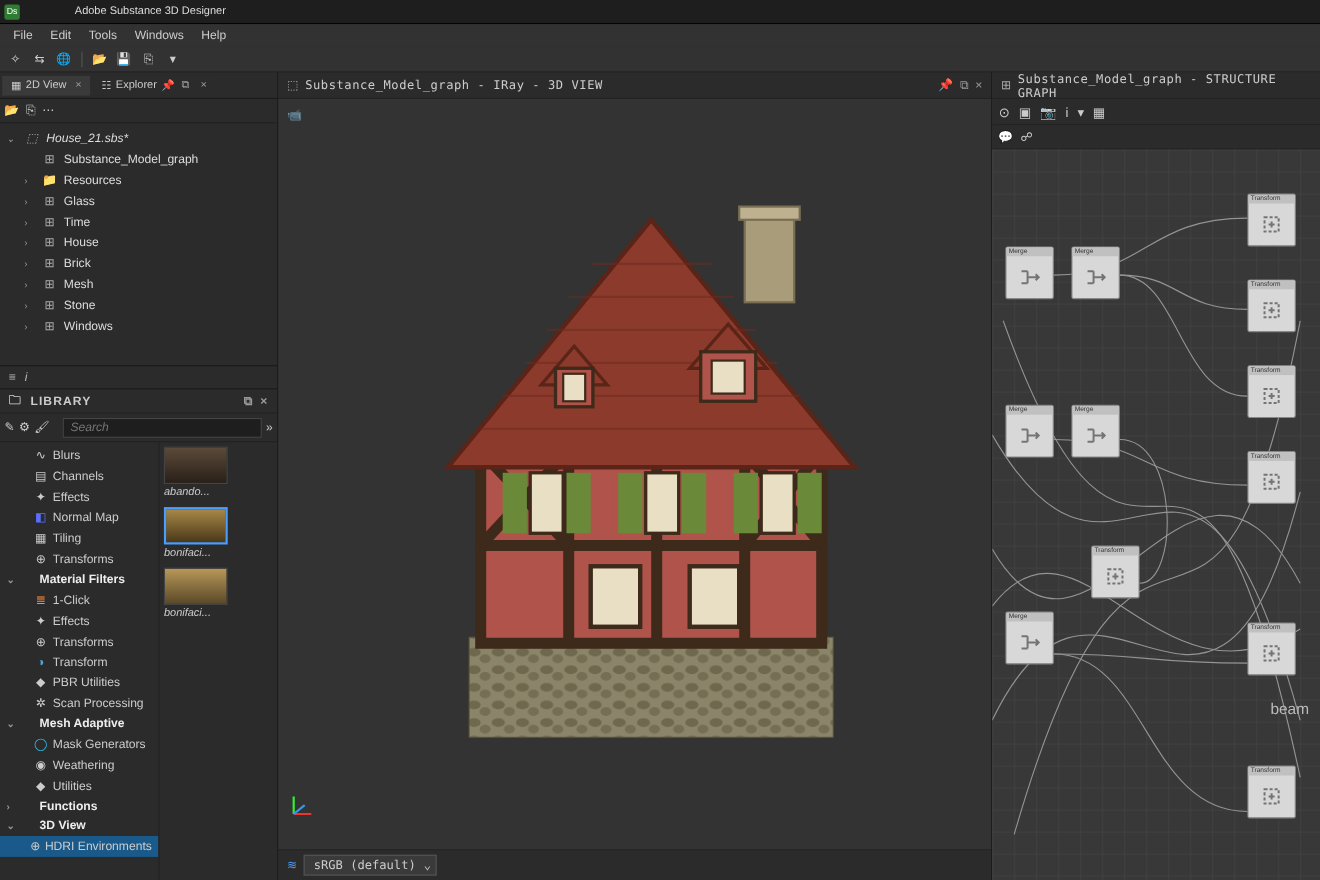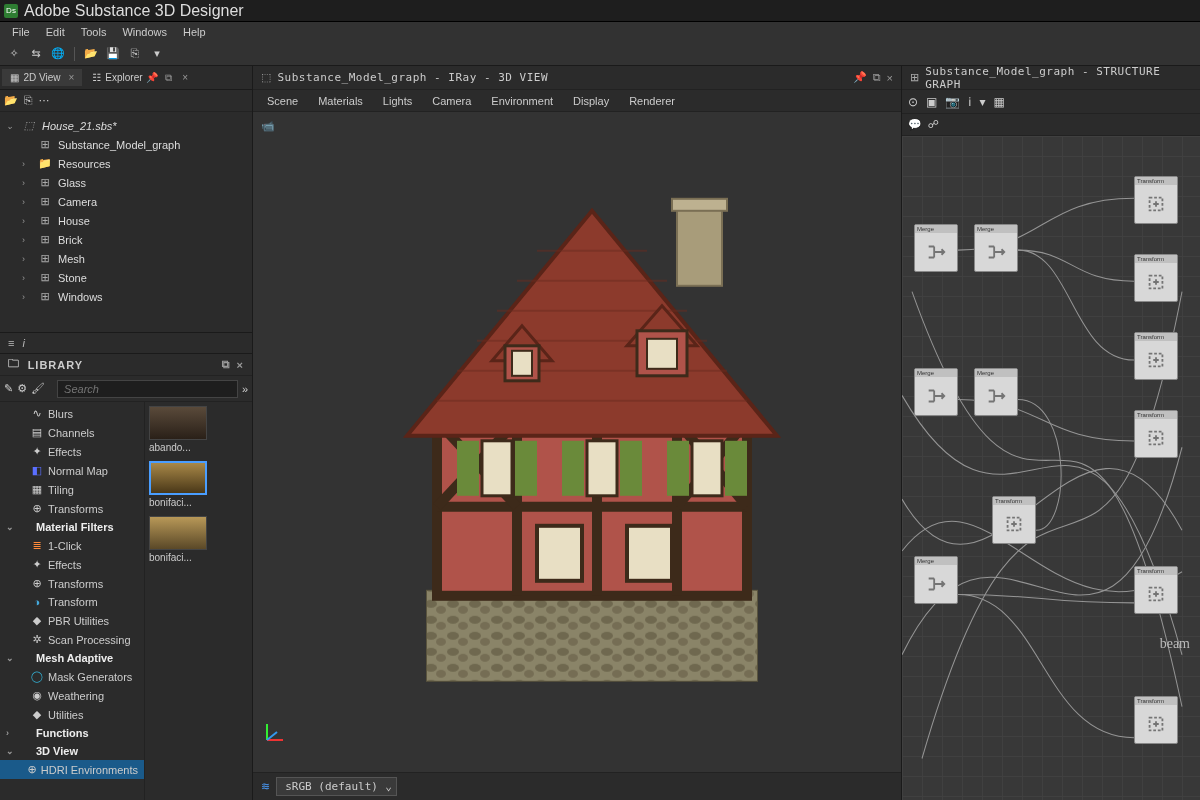--- a/index.html
+++ b/index.html
@@ -1,19 +1,19 @@
 <!DOCTYPE html>
 <html><head>
 <meta charset="utf-8">
 <style>
 * { margin: 0; padding: 0; box-sizing: border-box; font-family: "Segoe UI", Tahoma, sans-serif; }
 body { background: #2b2b2b; color: #ccc; font-size: 11px; width: 1200px; height: 800px; overflow: hidden; }
 .titlebar { background: #1e1e1e; height: 22px; display: flex; align-items: center; padding: 0 4px; border-bottom: 1px solid #000; }
 .titlebar .logo { width: 14px; height: 14px; background: #2e7d32; border-radius: 2px; margin-right: 6px; display: flex; align-items: center; justify-content: center; color: #fff; font-size: 8px; font-weight: normal; }
-.titlebar .title { color: #ddd; font-size: 16px; }
+.titlebar .title { color: #ddd; font-size: 10px; margin-left: 44px; }
 .menubar { background: #323232; height: 20px; display: flex; align-items: center; padding: 0 4px; }
 .menubar span { padding: 2px 8px; color: #ccc; cursor: pointer; }
 .toolbar { background: #323232; height: 24px; display: flex; align-items: center; padding: 0 4px; gap: 2px; border-bottom: 1px solid #1a1a1a; }
 .toolbar .tbtn { width: 20px; height: 20px; display: flex; align-items: center; justify-content: center; color: #ccc; cursor: pointer; }
 .toolbar .sep { width: 1px; height: 14px; background: #555; margin: 0 4px; }
 .main { display: flex; height: 734px; }
 .left-col { width: 252px; display: flex; flex-direction: column; background: #2b2b2b; }
 .panel-tabs { background: #2b2b2b; height: 24px; display: flex; align-items: center; border-bottom: 1px solid #1a1a1a; padding: 0 2px; }
 .panel-tab { display: flex; align-items: center; gap: 4px; padding: 3px 8px; background: #3a3a3a; margin-right: 2px; cursor: pointer; font-size: 10px; }
 .panel-tab.active { background: #2b2b2b; }
@@ -31,21 +31,21 @@
 .lib-header .panel-icons { margin-left: auto; }
 .lib-toolbar { height: 26px; display: flex; align-items: center; padding: 0 4px; gap: 4px; border-bottom: 1px solid #222; }
 .lib-search { flex: 1; background: #1e1e1e; border: 1px solid #444; color: #888; padding: 2px 6px; font-style: italic; font-size: 11px; margin-left: 8px; }
 .lib-body { flex: 1; display: flex; overflow: hidden; }
 .lib-tree { width: 145px; overflow-y: auto; border-right: 1px solid #222; padding: 2px 0; }
 .lib-tree-row { display: flex; align-items: center; gap: 4px; padding: 3px 6px; cursor: pointer; color: #ccc; white-space: nowrap; }
 .lib-tree-row.sel { background: #1a5a8a; }
 .lib-tree-row .arr { width: 8px; font-size: 9px; color: #999; }
 .lib-tree-row .ico { width: 14px; text-align: center; }
 .lib-tree-row.hdr { font-weight: bold; color: #eee; }
-.lib-thumbs { flex: 1; overflow-y: auto; padding: 4px; }
+.lib-thumbs { flex: 1; overflow-y: auto; padding: 4px; font-style: italic; }
 .thumb-item { margin-bottom: 8px; cursor: pointer; }
 .thumb-item .img { width: 58px; height: 34px; background: linear-gradient(#666,#333); border: 1px solid #444; }
 .thumb-item.sel .img { border: 2px solid #4a9eff; }
 .thumb-item .lbl { font-size: 10px; color: #ccc; margin-top: 2px; white-space: nowrap; overflow: hidden; text-overflow: ellipsis; width: 58px; }
 .center-col { flex: 1; display: flex; flex-direction: column; background: #2b2b2b; border-left: 1px solid #1a1a1a; border-right: 1px solid #1a1a1a; }
 .view-header { height: 24px; display: flex; align-items: center; padding: 0 8px; background: #2b2b2b; border-bottom: 1px solid #222; gap: 6px; }
 .view-header .cube { color: #aaa; }
 .view-header .title { font-family: monospace; font-size: 11px; letter-spacing: 0.5px; }
 .view-menu { height: 22px; display: flex; align-items: center; padding: 0 6px; gap: 4px; background: #2b2b2b; border-bottom: 1px solid #222; }
 .view-menu span { padding: 2px 8px; color: #ccc; cursor: pointer; font-size: 11px; }
@@ -59,21 +59,21 @@
 .right-col { width: 298px; display: flex; flex-direction: column; background: #383838; }
 .graph-toolbar { height: 24px; display: flex; align-items: center; padding: 0 6px; gap: 8px; background: #2b2b2b; border-bottom: 1px solid #222; }
 .graph-toolbar .gbtn { color: #ccc; cursor: pointer; font-size: 12px; }
 .graph-mini { height: 22px; display: flex; align-items: center; padding: 0 6px; gap: 6px; background: #2b2b2b; border-bottom: 1px solid #222; }
 .graph-canvas { flex: 1; position: relative; background: #383838; background-image: linear-gradient(#404040 1px, transparent 1px), linear-gradient(90deg, #404040 1px, transparent 1px); background-size: 20px 20px; overflow: hidden; }
 .node { position: absolute; width: 44px; height: 48px; background: #d8d8d8; border: 1px solid #888; border-radius: 2px; display: flex; flex-direction: column; }
 .node .ntitle { font-size: 6px; color: #333; padding: 1px 2px; background: #c0c0c0; white-space: nowrap; overflow: hidden; }
 .node .nbody { flex: 1; display: flex; align-items: center; justify-content: center; }
 .node .nbody svg { opacity: 0.6; }
 .graph-canvas svg.wires { position: absolute; top: 0; left: 0; width: 100%; height: 100%; pointer-events: none; }
-.graph-label { position: absolute; color: #bbb; font-family: Liberation Serif, serif; font-size: 14px; margin-left: 14px; }
+.graph-label { position: absolute; color: #bbb; font-family: Liberation Sans, sans-serif; font-size: 14px; margin-left: 14px; }
 
 .house { position: absolute; left: 50%; top: 50%; transform: translate(-50%, -52%); width: 480px; height: 560px; }
 </style>
 </head>
 <body>
 
 <div class="titlebar">
   <div class="logo">Ds</div>
   <div class="title">Adobe Substance 3D Designer</div>
 </div>
@@ -140,21 +140,21 @@
           <span>Resources</span>
         </div>
       <div class="tree-row" style="padding-left:20px">
           <span class="arr">›</span>
           <span class="ico">⊞</span>
           <span>Glass</span>
         </div>
       <div class="tree-row" style="padding-left:20px">
           <span class="arr">›</span>
           <span class="ico">⊞</span>
-          <span>Camera</span>
+          <span>Time</span>
         </div>
       <div class="tree-row" style="padding-left:20px">
           <span class="arr">›</span>
           <span class="ico">⊞</span>
           <span>House</span>
         </div>
       <div class="tree-row" style="padding-left:20px">
           <span class="arr">›</span>
           <span class="ico">⊞</span>
           <span>Brick</span>
@@ -320,29 +320,20 @@
 
   <div class="center-col">
     <div class="view-header">
       <span class="cube">⬚</span>
       <span class="title">Substance_Model_graph - IRay - 3D VIEW</span>
       <span class="panel-icons" style="margin-left:auto">
         <span>📌</span>
         <span>⧉</span>
         <span>×</span>
       </span>
-    </div>
-    <div class="view-menu">
-      <span>Scene</span>
-      <span>Materials</span>
-      <span>Lights</span>
-      <span>Camera</span>
-      <span>Environment</span>
-      <span>Display</span>
-      <span>Renderer</span>
     </div>
     <div class="viewport">
       <span class="cam-icon">📹</span>
 
       <svg class="house" viewBox="0 0 480 560">
 
         <rect x="90" y="440" width="330" height="90" fill="#8a8468" stroke="#5a543e" stroke-width="2"></rect>
         <rect x="90" y="440" width="330" height="90" fill="url(#stone)"></rect>
 
         <rect x="100" y="270" width="310" height="175" fill="#b0534a"></rect>

